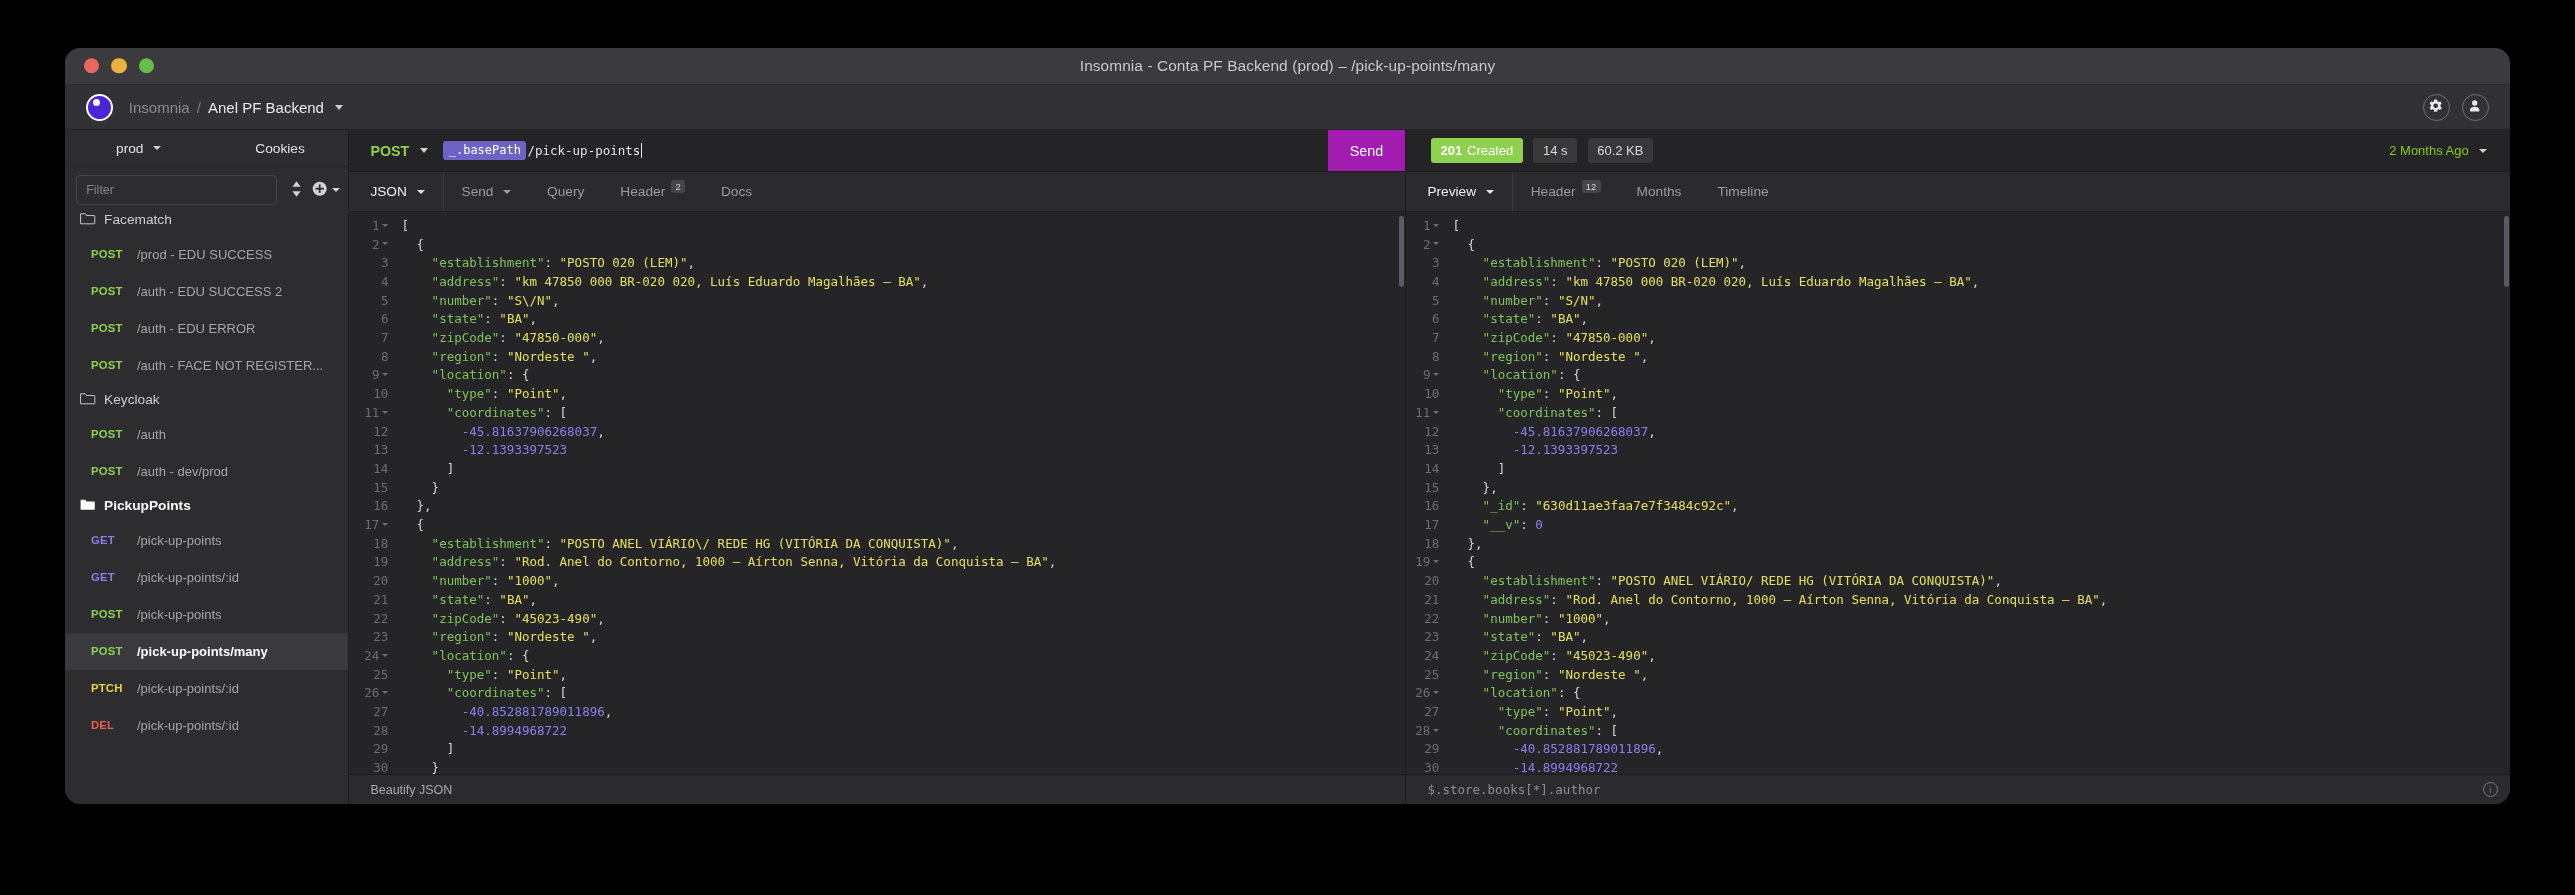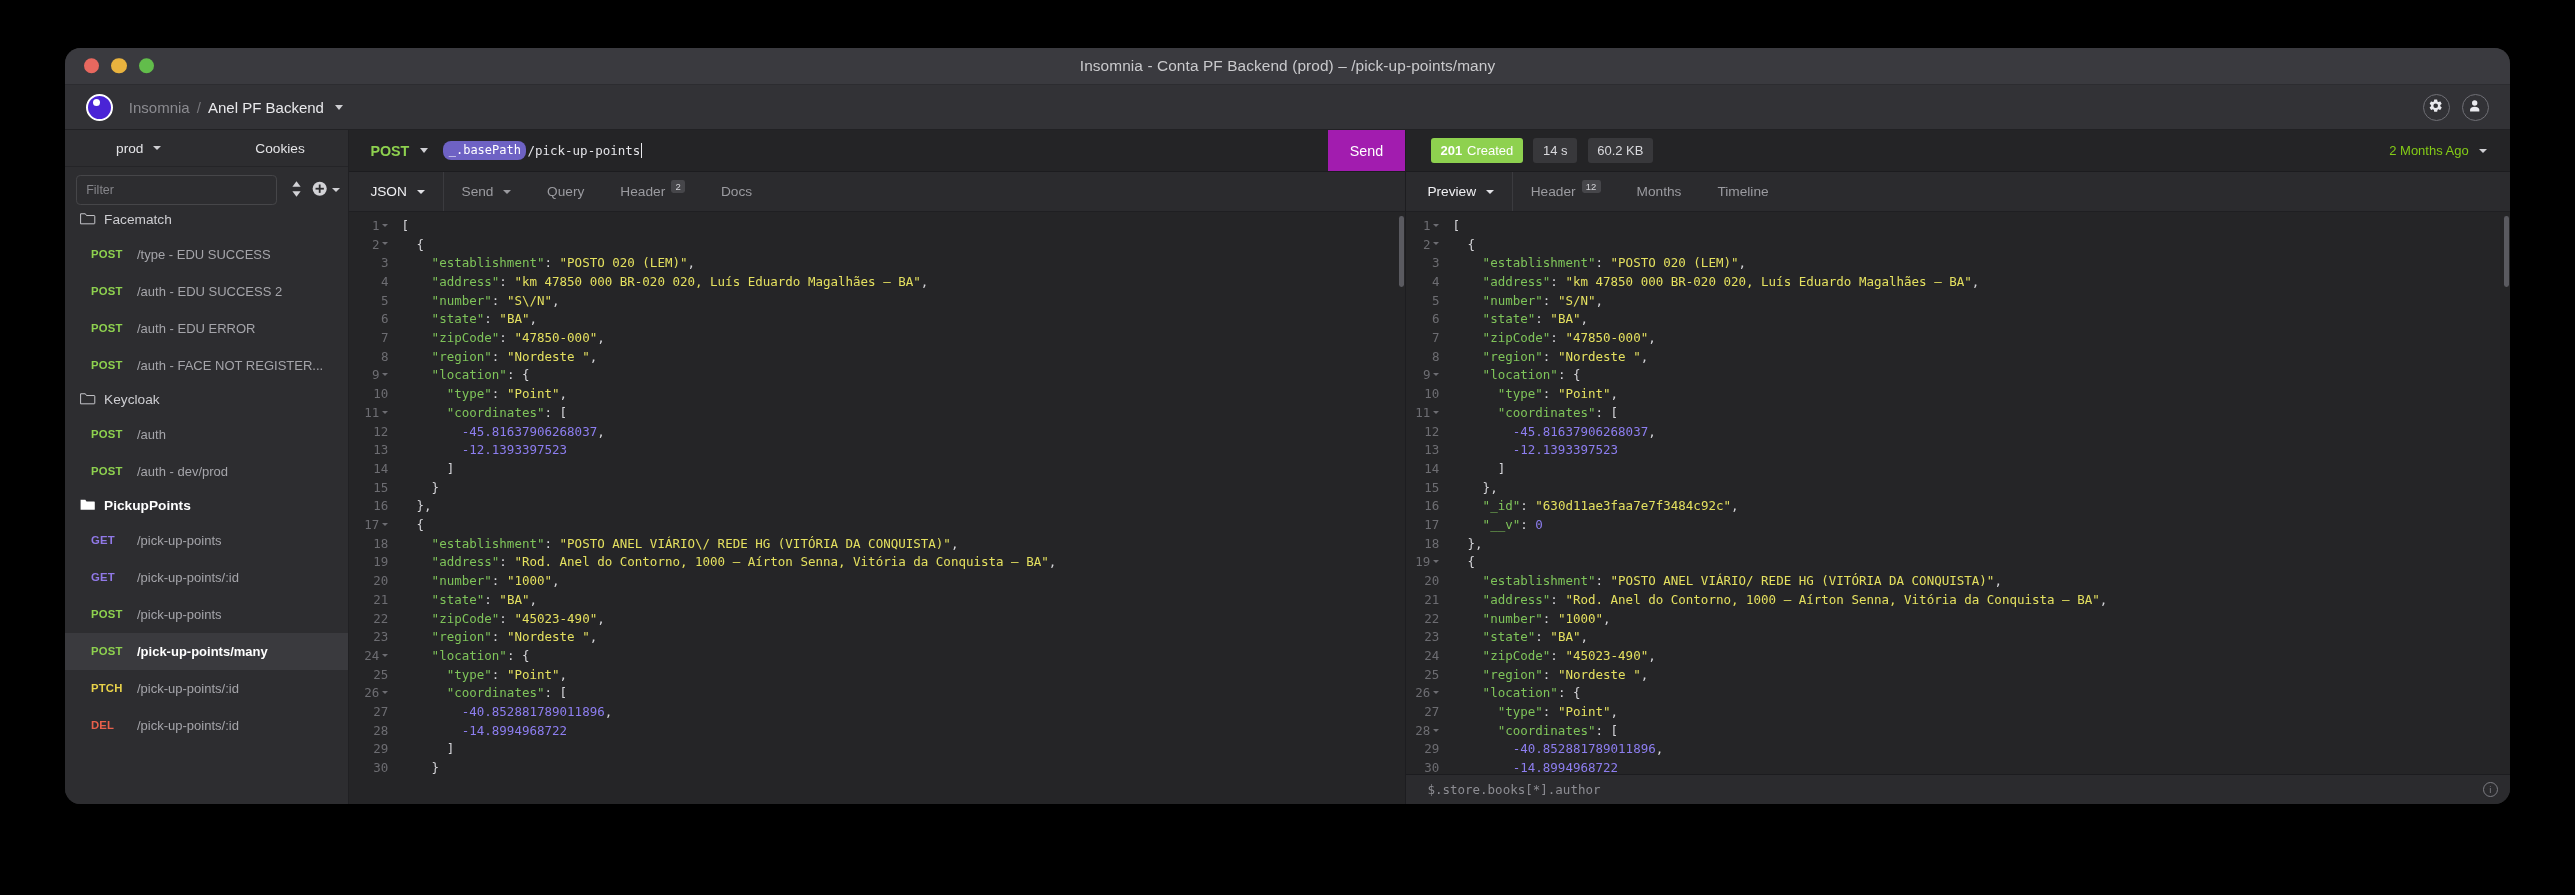--- a/index.html
+++ b/index.html
@@ -215,21 +215,21 @@
     display: flex; align-items: center;
     height: 100%;
     font-family: "DejaVu Sans Mono", monospace;
     font-size: 12.5px;
     white-space: nowrap;
     overflow: hidden;
   }
   .tmpl-tag {
     background: #6e62c4;
     color: #ffffff;
-    border-radius: 8px;
+    border-radius: 3px;
     padding: 2.4px 5.3px 3px 5.3px;
     font-size: 12px;
     font-family: "DejaVu Sans Mono", monospace;
   }
   .url-rest { color: #e4e4e8; margin-left: 1.2px; }
   .caret-bar {
     display: inline-block;
     width: 1.2px; height: 15.4px;
     background: #e8e8ec;
     margin-left: 0.6px;
@@ -433,21 +433,21 @@
         <div class="req-list">
           <div class="req-scroll" id="sidebar-items">
               <div class="folder-row">
                 <span><svg viewBox="0 0 26 22">
                     <path d="M1 3h8l2 3h13a1 1 0 0 1 1 1v12a1 1 0 0 1-1 1H1z" fill="none" stroke="currentColor" stroke-width="1.6"></path>
                   </svg></span>
                 <span>Facematch</span>
               </div>
               <div class="req-row">
                 <span class="method m-post">POST</span>
-                <span class="req-name">/type - EDU SUCCESS</span>
+                <span class="req-name">/prod - EDU SUCCESS</span>
               </div>
               <div class="req-row">
                 <span class="method m-post">POST</span>
                 <span class="req-name">/auth - EDU SUCCESS 2</span>
               </div>
               <div class="req-row">
                 <span class="method m-post">POST</span>
                 <span class="req-name">/auth - EDU ERROR</span>
               </div>
               <div class="req-row">
@@ -568,20 +568,23 @@
                 <div class="cl"><div class="gutter">25</div><div class="code"><span class="p">      </span><span class="k">"type"</span><span class="p">: </span><span class="s">"Point"</span><span class="p">,</span></div></div>
                 <div class="cl"><div class="gutter">26<span class="fold"></span></div><div class="code"><span class="p">      </span><span class="k">"coordinates"</span><span class="p">: [</span></div></div>
                 <div class="cl"><div class="gutter">27</div><div class="code"><span class="p">        </span><span class="n">-40.852881789011896</span><span class="p">,</span></div></div>
                 <div class="cl"><div class="gutter">28</div><div class="code"><span class="p">        </span><span class="n">-14.8994968722</span></div></div>
                 <div class="cl"><div class="gutter">29</div><div class="code"><span class="p">      </span><span class="p">]</span></div></div>
                 <div class="cl"><div class="gutter">30</div><div class="code"><span class="p">    </span><span class="p">}</span></div></div>
               </div>
             <div class="vscroll"></div>
           </div>
 
+          <div class="footerbar">
+            <span>Beautify JSON</span>
+          </div>
         </div>
 
         <div class="pane response">
           <div class="resp-statusbar">
             <div class="pill status">
               <b>201</b>
                 <span>Created</span>
             </div>
             <div class="pill neutral">14 s</div>
             <div class="pill neutral">60.2 KB</div>

